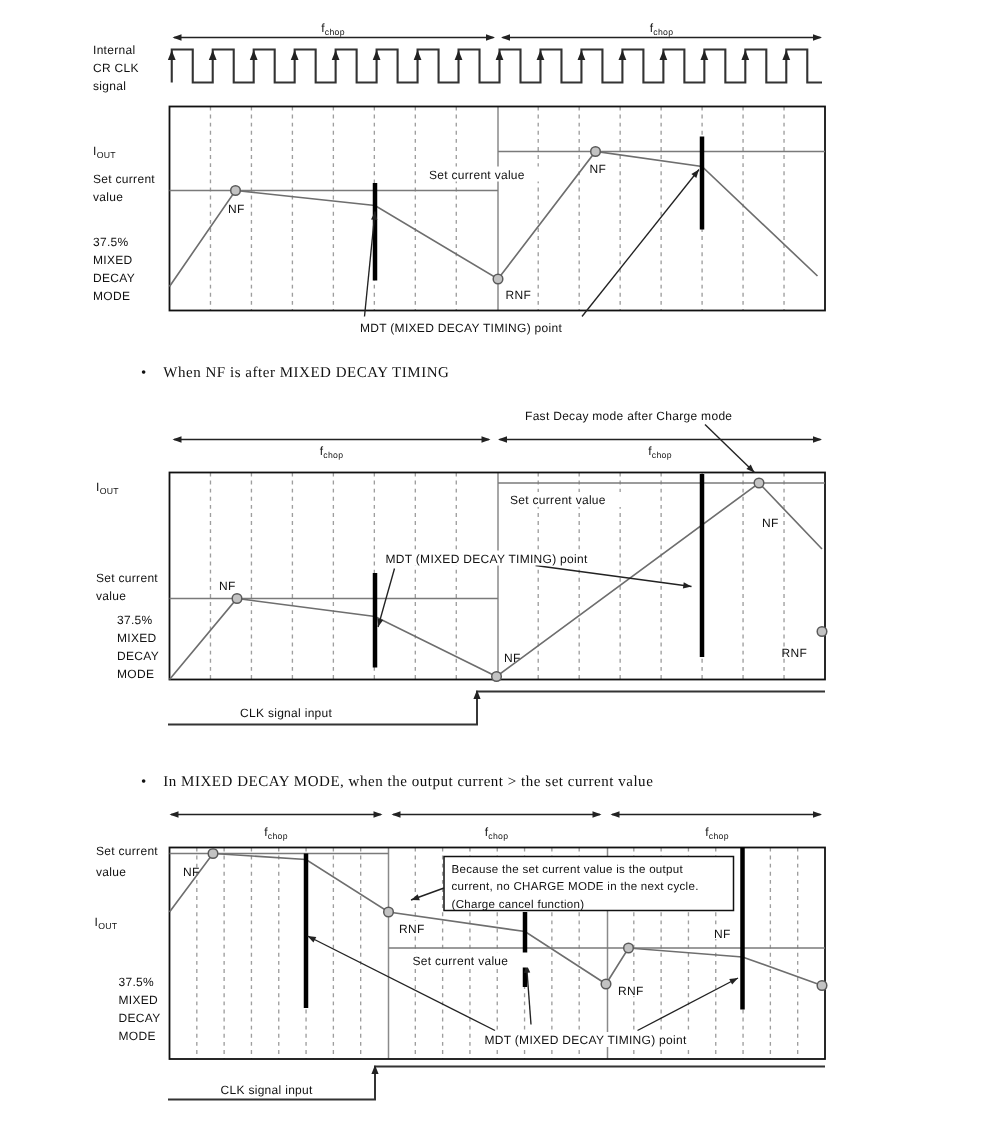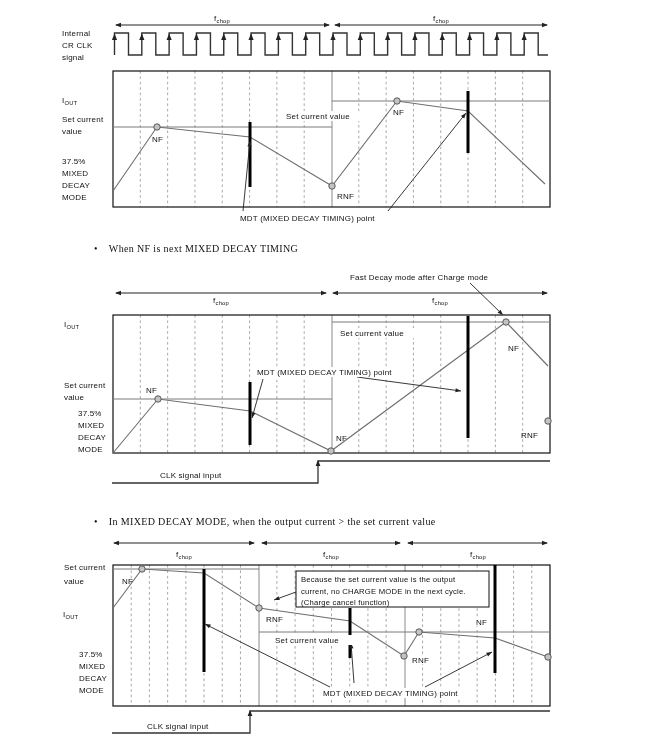--- a/index.html
+++ b/index.html
@@ -222,19 +222,19 @@
       <text x="275" y="643" font-size="8" text-anchor="start">Set current value</text>
       <rect x="410.5" y="655" width="18" height="9" fill="#ffffff"></rect>
       <text x="412" y="663" font-size="8" text-anchor="start">RNF</text>
       <rect x="474.5" y="617" width="13" height="9" fill="#ffffff"></rect>
       <text x="476" y="625" font-size="8" text-anchor="start">NF</text>
       <rect x="321.5" y="688" width="145" height="10" fill="#ffffff"></rect>
       <text x="323" y="696" font-size="8" text-anchor="start">MDT (MIXED DECAY TIMING) point</text>
     </svg>
   <div class="bullet b1">
     <span class="dot">•</span>
-    <span class="btext">When NF is next MIXED DECAY TIMING</span>
+    <span class="btext">When NF is after MIXED DECAY TIMING</span>
   </div>
   <div class="bullet b2">
     <span class="dot">•</span>
     <span class="btext">In MIXED DECAY MODE, when the output current &gt; the set current value</span>
   </div>
 </div>
 
 </body></html>

